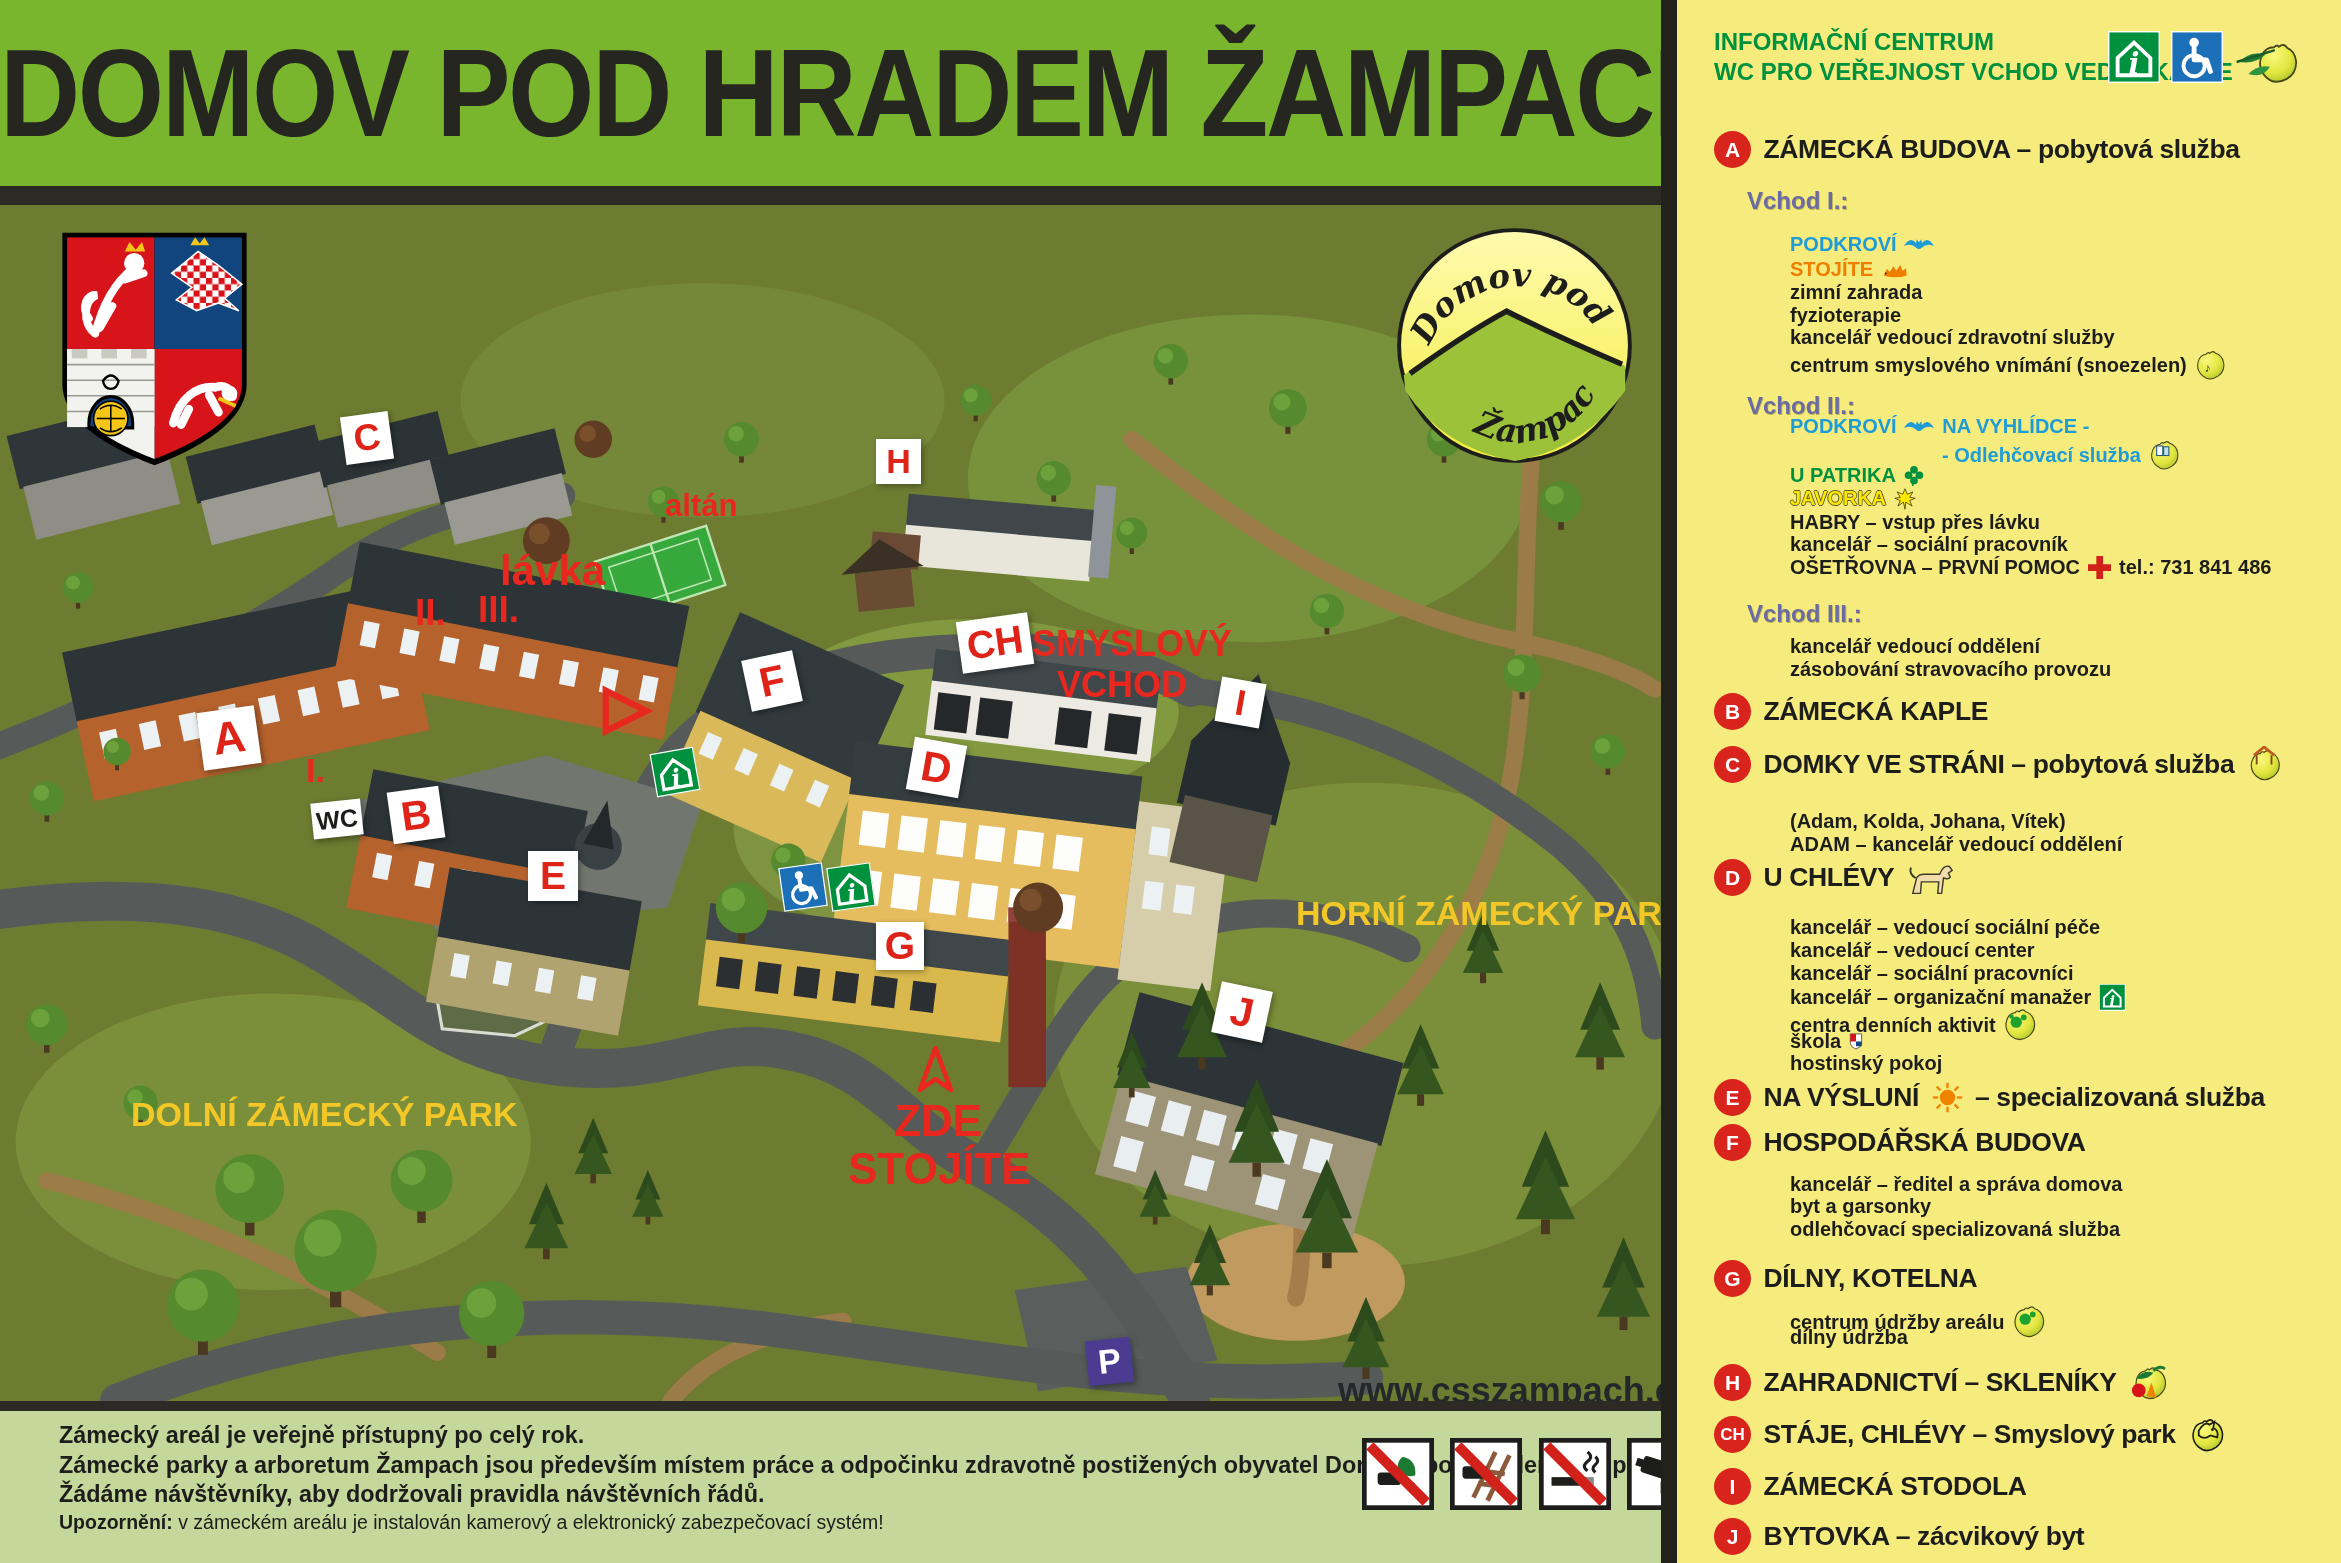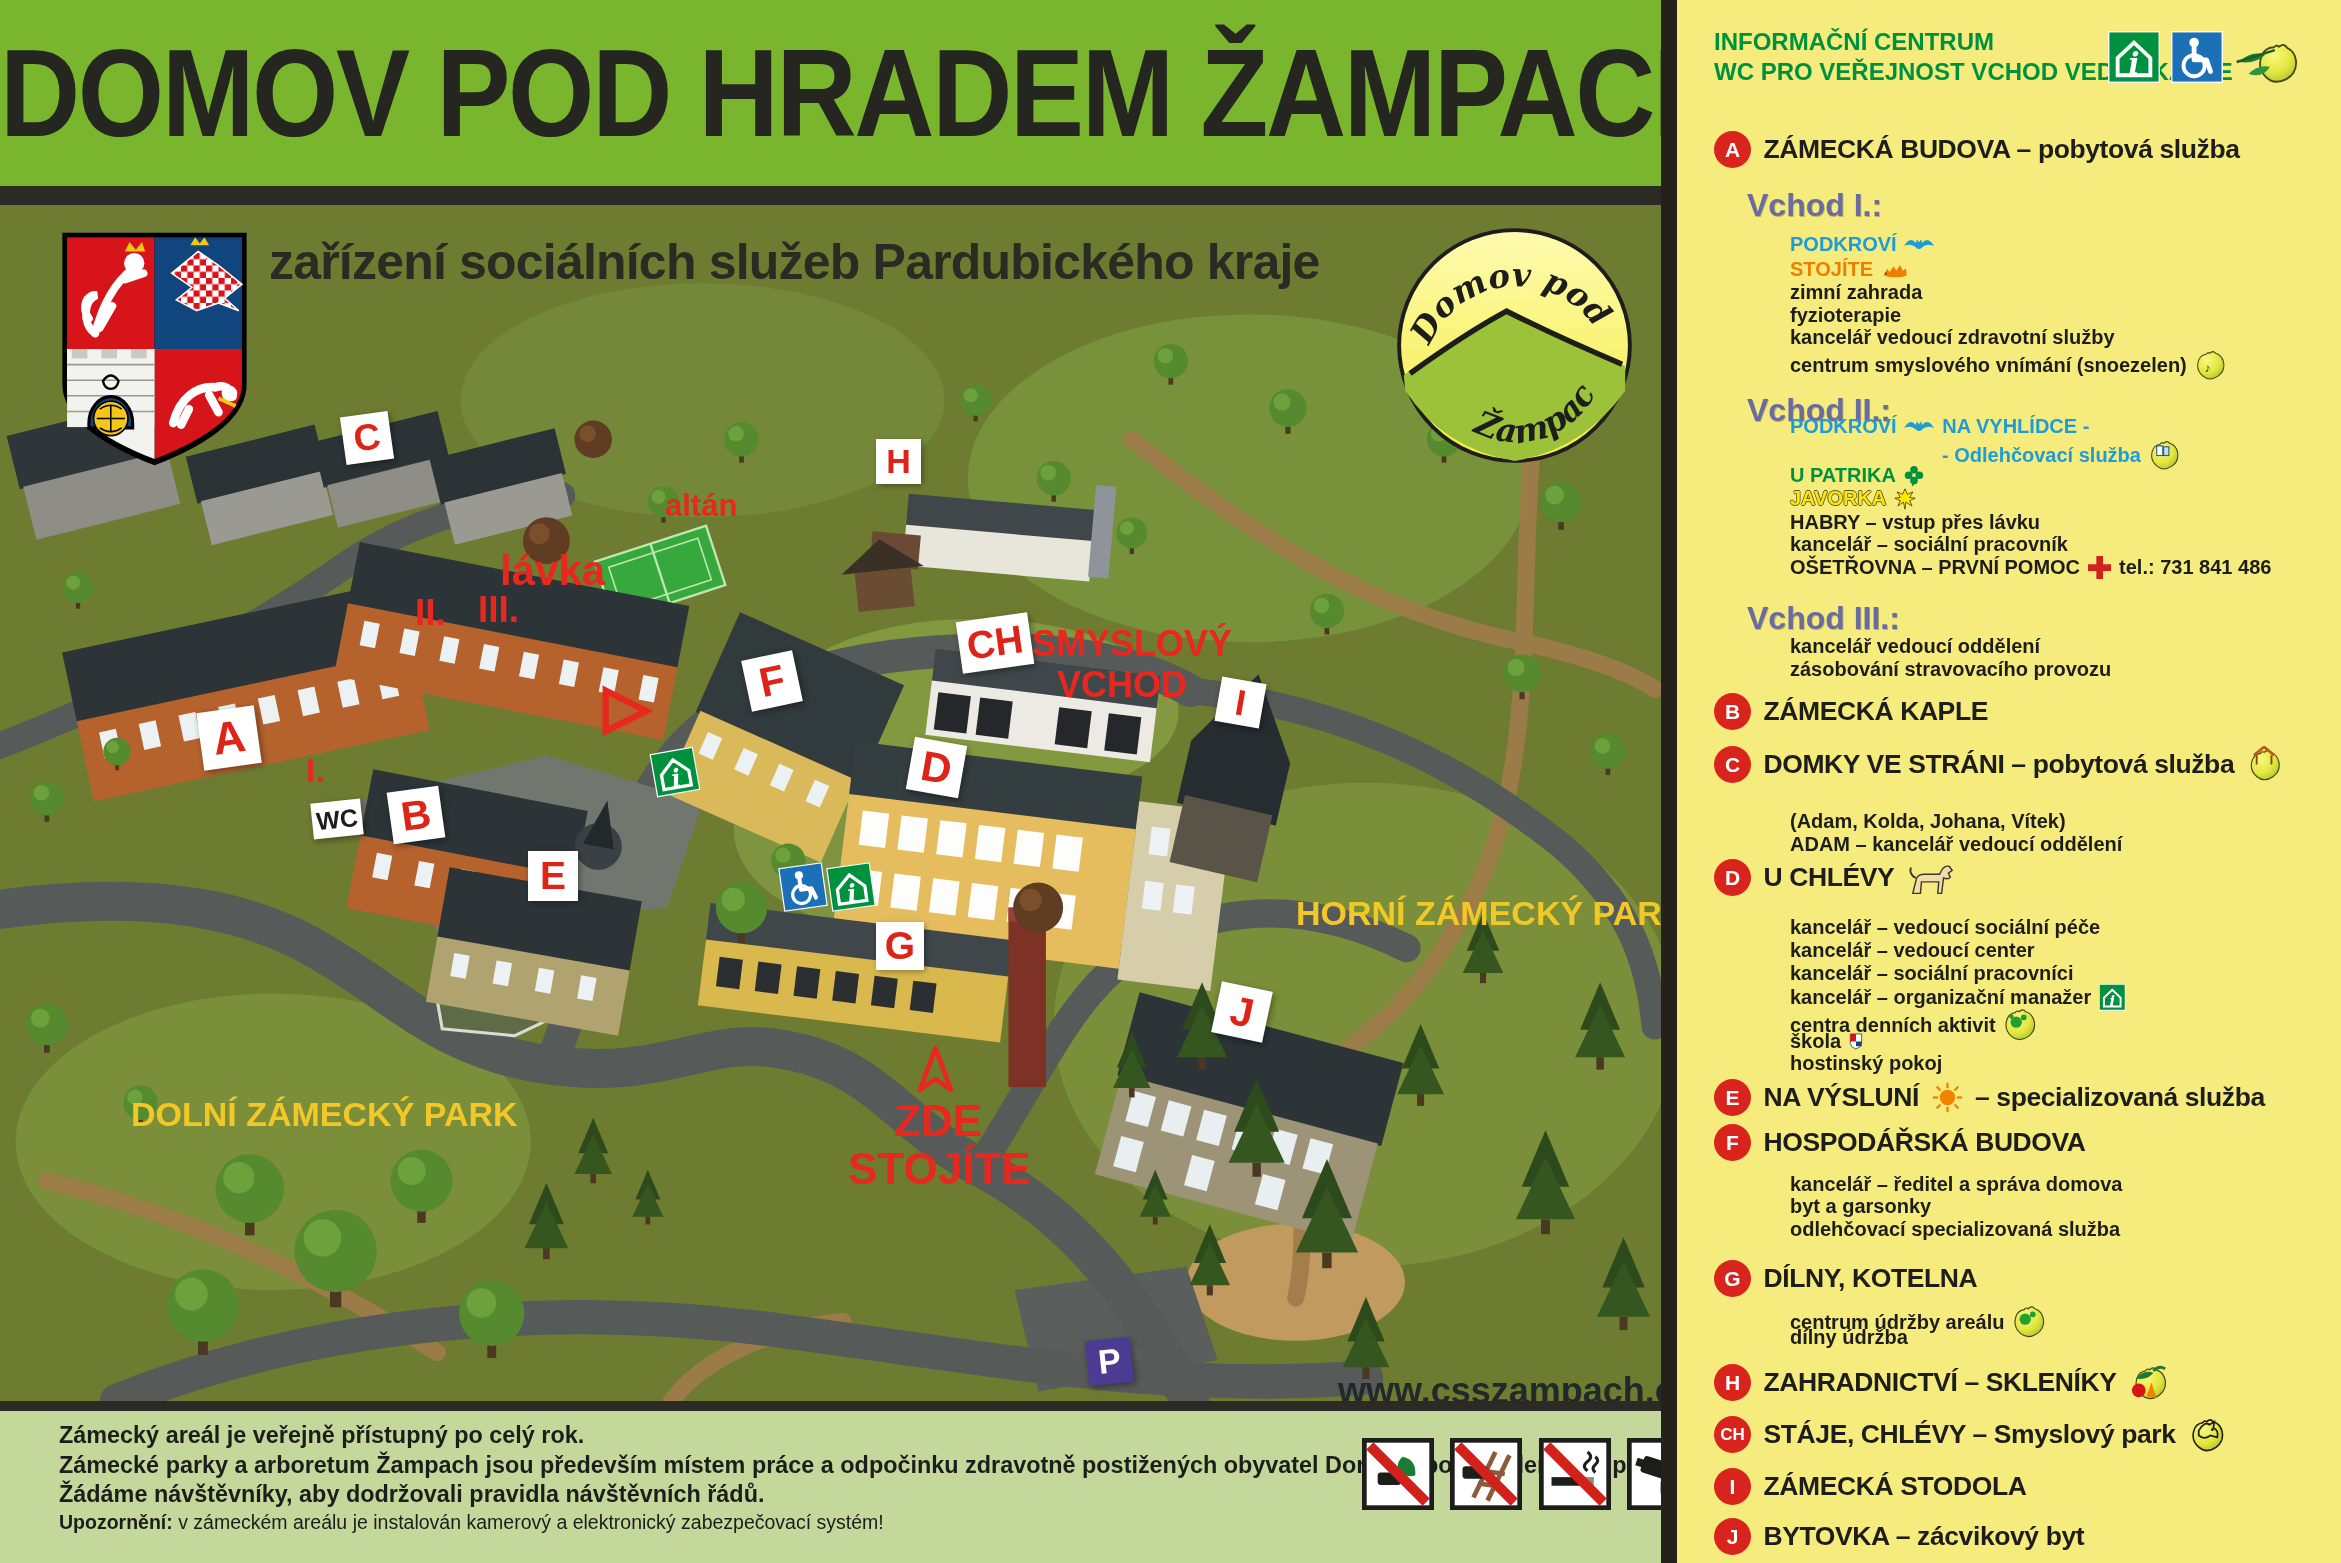--- a/index.html
+++ b/index.html
@@ -33,21 +33,21 @@
   .footer .small{font-weight:400;}
   .proicon{position:absolute;top:26.5px;width:72px;height:72px;}
   
   .divider{position:absolute;left:1661px;top:0;width:15.6px;height:1564px;background:#22211c;}
   .panel{position:absolute;left:1677px;top:0;width:665px;height:1564px;background:#f6ec7d;}
   .lrow{position:absolute;display:flex;align-items:center;gap:12.5px;white-space:nowrap;}
   .phead{color:#00913f;font-weight:800;font-size:24px;letter-spacing:0;}
   .badge{width:37px;height:37px;border-radius:50%;background:#d9241e;color:#fff;
          display:flex;align-items:center;justify-content:center;font-weight:800;font-size:21px;flex:none;}
   .etitle{font-size:26.5px;font-weight:800;color:#1d1d1b;letter-spacing:-0.4px;}
-  .vhead{left:70px;color:#6a6aa6;font-weight:800;font-size:32px;text-shadow:0.8px 0.8px 0 #bdb44e;}
+  .vhead{left:70px;color:#6a6aa6;font-weight:800;font-size:24px;text-shadow:0.8px 0.8px 0 #bdb44e;}
   .sub{left:113px;font-size:20px;font-weight:700;color:#1d1d1b;gap:7.8px;}
   .blue{color:#1d9cd8;font-weight:800;}
   .orange{color:#ef7d00;font-weight:800;}
   .green{color:#00913f;font-weight:800;}
   .yellow{color:#ffe800;font-weight:800;text-shadow:-0.8px 0 #5c5c28,0 0.8px #5c5c28,0.8px 0 #5c5c28,0 -0.8px #5c5c28;}
   .ic{flex:none;}
   .hicons{position:absolute;top:31px;left:431px;display:flex;gap:11px;align-items:flex-start;}
 </style>
 </head>
 <body>
@@ -361,21 +361,20 @@
           <use href="#conifer" transform="translate(830 1270)"></use>
         <use href="#rtree" transform="translate(1330 900) scale(1.6)"></use>
           <use href="#conifer" transform="translate(1450 1100) scale(1.2)"></use>
         <use href="#conifer" transform="translate(1480 1270)"></use>
           <use href="#dtree" transform="translate(100 490) scale(0.9)"></use>
       </g>
 
       <path d="M776 622 L828 648 L776 674 Z" fill="none" stroke="#e8271e" stroke-width="8"></path>
     </svg>
 
-    <div class="subtitle">zařízení sociálních služeb Pardubického kraje</div>
 
     <svg class="mapicon" style="left:56px;top:23.4px" width="197" height="242" viewBox="0 0 252 310">
       <path d="M8 6 H244 V200 Q244 258 126 304 Q8 258 8 200 Z" fill="#000"></path>
       <rect x="14" y="12" width="112" height="143" fill="#d7141a"></rect>
       <rect x="126" y="12" width="112" height="143" fill="#11457e"></rect>
       <rect x="14" y="155" width="112" height="100" fill="#f2f2ee"></rect>
       <path d="M126 155 H238 V200 Q238 252 126 296 Z" fill="#d7141a"></path>
       <path d="M14 155 V200 Q14 252 126 296 V155 Z" fill="#f2f2ee"></path>
 
       <g stroke="#fff" stroke-width="10" stroke-linecap="round" fill="none">

